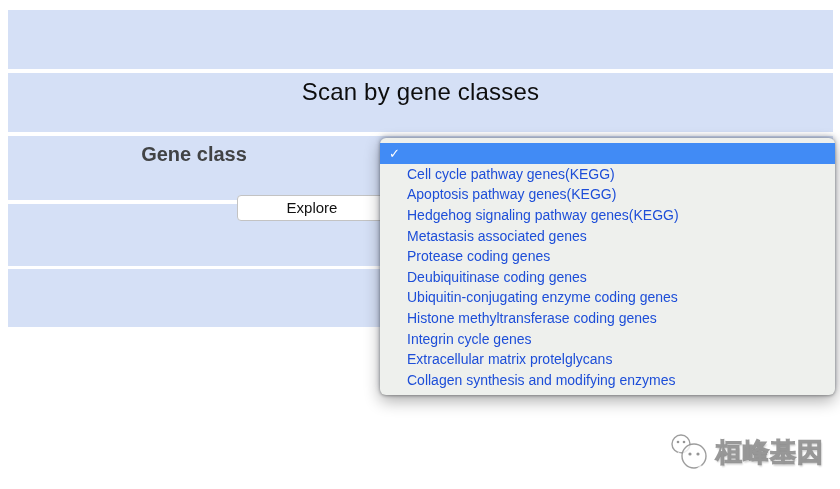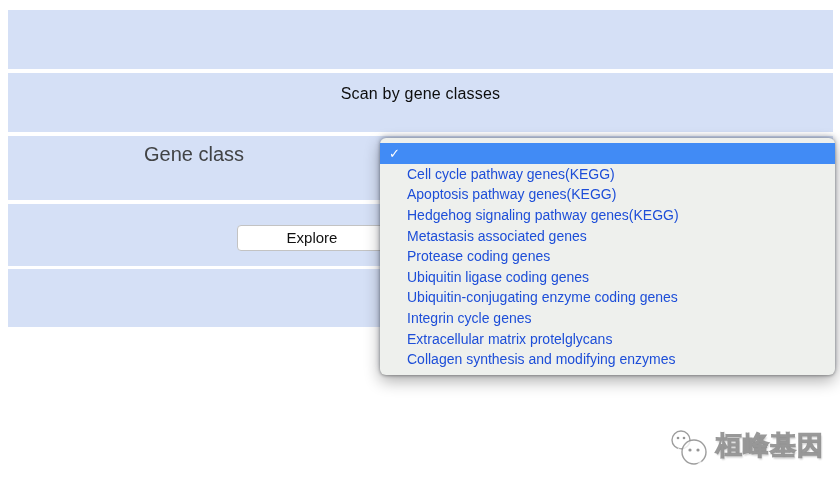--- a/index.html
+++ b/index.html
@@ -12,30 +12,30 @@
     position:absolute;left:8px;width:825px;
     background:var(--row-bg,#d5e0f6);
   }
   #row-empty-top{top:10px;height:59px;}
   #row-title{top:73px;height:59px;text-align:center;}
   #row-geneclass{top:136px;height:64px;}
   #row-explore{top:204px;height:62px;}
   #row-empty-bottom{top:269px;height:58px;}
 
   .page-title{
-    margin:0;padding-top:12px;
-    font-size:16px;font-weight:400;color:#0d0d0d;
+    margin:0;padding-top:5px;
+    font-size:24px;font-weight:400;color:#0d0d0d;
     letter-spacing:0.2px;
   }
   .gene-class-label{
     position:absolute;left:0;top:7px;width:372px;
-    text-align:center;font-size:20px;color:#414345;
+    text-align:center;font-size:20px;color:#414345;font-weight:bold;
   }
   .explore-btn{
-    position:absolute;left:237px;top:225px;width:150px;height:26px;
+    position:absolute;left:237px;top:195px;width:150px;height:26px;
     background:#ffffff;border:1px solid #c3c3c3;border-radius:4px;
     font-size:15px;color:#111111;
     font-family:"Liberation Sans","DejaVu Sans",sans-serif;
     text-align:center;line-height:24px;padding:0;box-sizing:border-box;
     z-index:2;
   }
 
   
   .menu-panel{
     position:absolute;left:380px;top:138px;width:455px;
@@ -56,21 +56,21 @@
   }
   .menu-item .check{
     position:absolute;left:9px;top:50%;transform:translateY(-50%);
     font-size:13px;font-weight:bold;color:#ffffff;
   }
 
   
   .watermark{
     position:absolute;left:668px;top:428px;width:160px;height:48px;
     z-index:20;opacity:0.92;pointer-events:none;
-    display:flex;
+    display:flex;align-items:center;
   }
   .watermark .wm-text{
     font-size:26px;font-weight:bold;letter-spacing:1px;
     color:rgba(255,255,255,0.68);
     -webkit-text-stroke:1.2px rgba(125,125,125,0.85);
     text-shadow:1px 2px 2px rgba(0,0,0,0.22);
     font-family:"DejaVu Sans",sans-serif;
   }
   .watermark svg{margin-right:4px;flex:0 0 auto;}
 </style>
@@ -108,24 +108,27 @@
       <div class="menu-item">
         <span>Hedgehog signaling pathway genes(KEGG)</span>
       </div>
       <div class="menu-item">
         <span>Metastasis associated genes</span>
       </div>
       <div class="menu-item">
         <span>Protease coding genes</span>
       </div>
       <div class="menu-item">
-        <span>Ubiquitin ligase coding genes</span>
+        <span>Deubiquitinase coding genes</span>
       </div>
       <div class="menu-item">
         <span>Ubiquitin-conjugating enzyme coding genes</span>
+      </div>
+      <div class="menu-item">
+        <span>Histone methyltransferase coding genes</span>
       </div>
       <div class="menu-item">
         <span>Integrin cycle genes</span>
       </div>
       <div class="menu-item">
         <span>Extracellular matrix protelglycans</span>
       </div>
       <div class="menu-item">
         <span>Collagen synthesis and modifying enzymes</span>
       </div>

